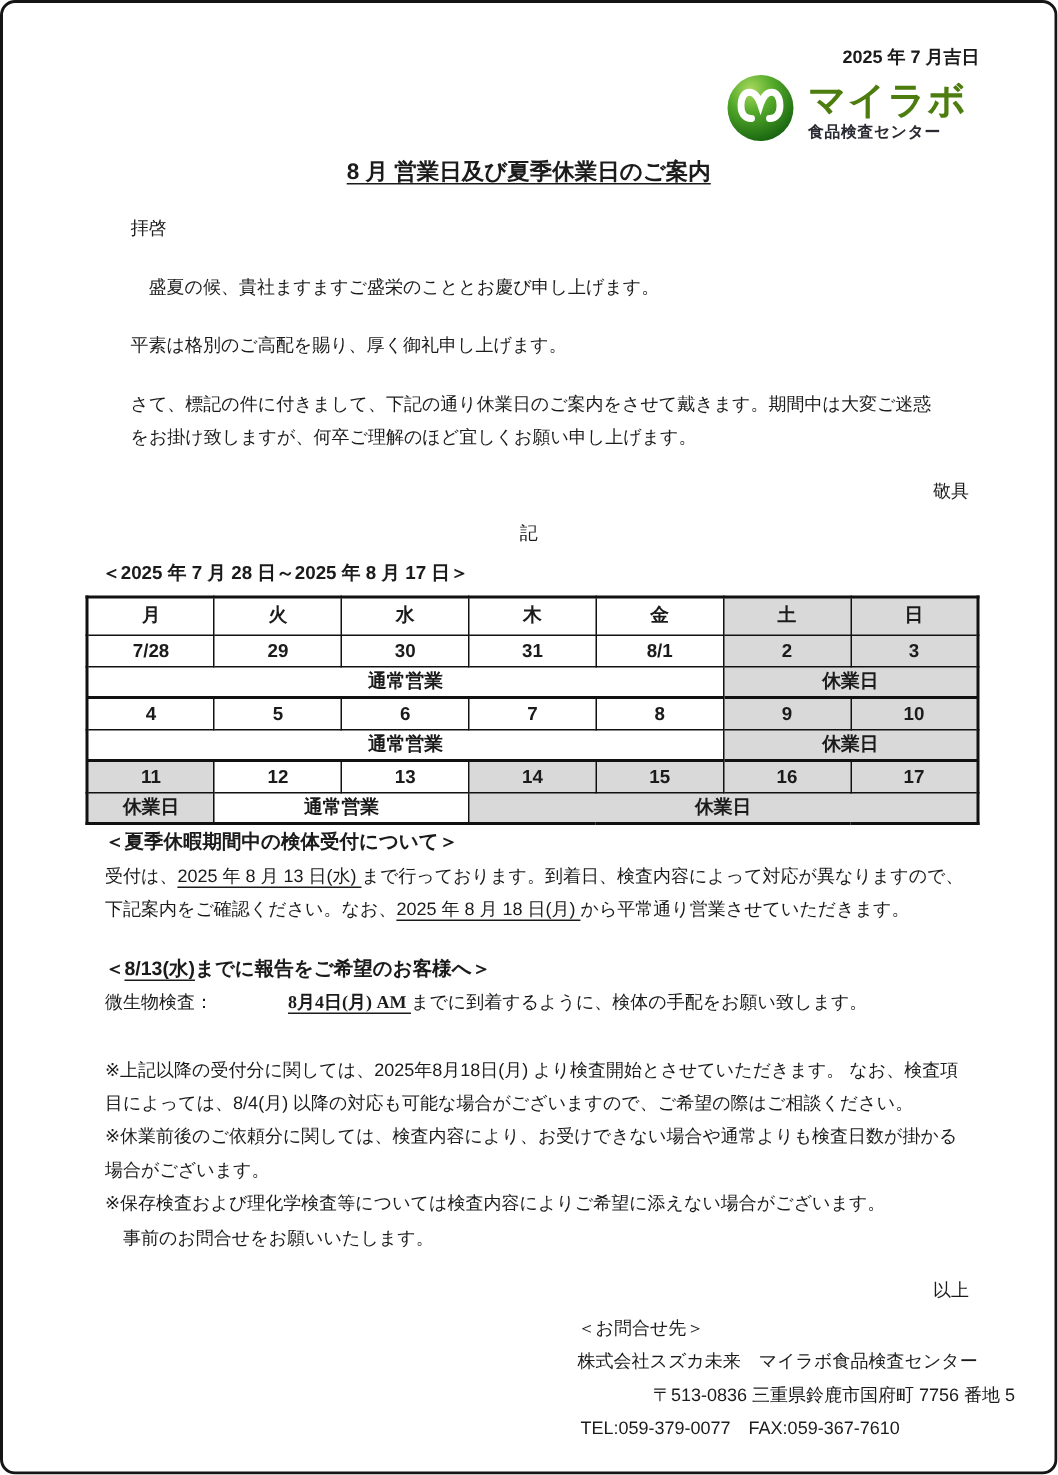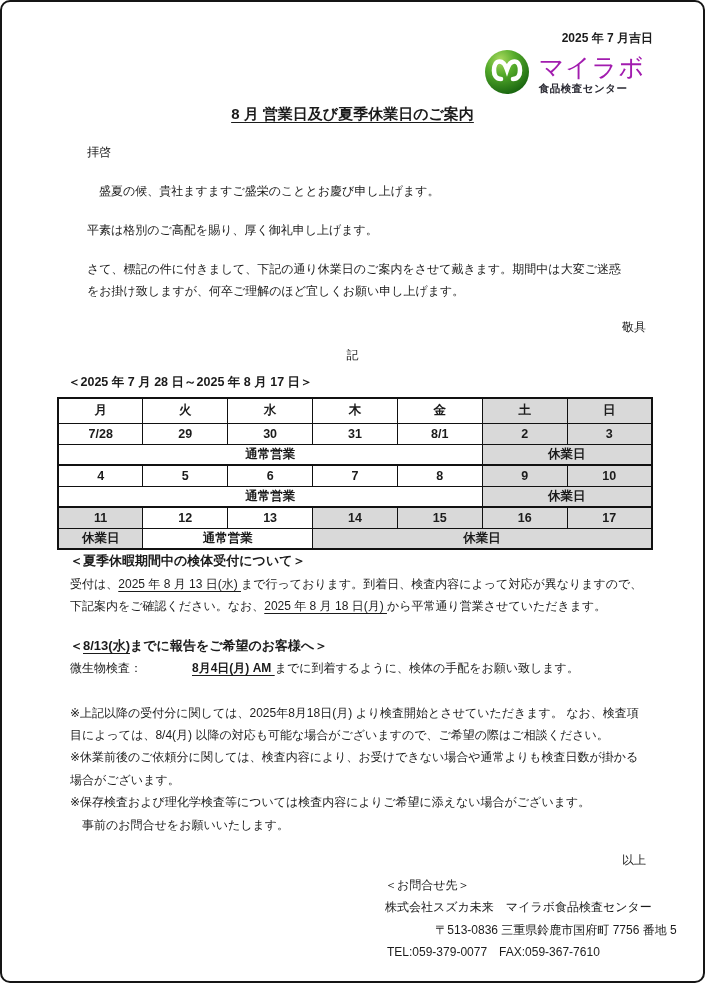--- a/index.html
+++ b/index.html
@@ -11,21 +11,21 @@
     border-radius: 10px;
     background: #fff;
     font-family: "Liberation Sans", "DejaVu Sans", sans-serif;
     color: #1b1b1b;
     overflow: hidden;
   }
   .date-line { margin: 28px 50px 0 0; text-align: right; font-size: 12px; font-weight: bold; }
   .recipient { margin: 14px 0 0 68px; font-size: 12.5px; font-weight: bold; }
   .logo-row { display:flex; justify-content:flex-end; align-items:center; margin: 2px 58px 0 0; gap: 8px; height: 50px; }
   .logo-text { display:flex; flex-direction:column; line-height:1; }
-  .logo-name { font-size: 25px; font-weight: normal; color:#a21caf; letter-spacing:1px; }
+  .logo-name { font-size: 25px; font-weight: bold; color:#4d7c0f; letter-spacing:1px; }
   .logo-sub  { font-size: 10.5px; font-weight: bold; color:#2a2a33; margin-top: 3px; letter-spacing: 0.5px; }
   .title { margin-top: 6px; text-align:center; font-size: 15px; font-weight: bold; }
   .title span { text-decoration: underline; text-underline-offset: 3px; }
   .letter { margin: 13px 57px 0 68px; font-size: 12px; line-height: 22px; }
   .letter p { margin: 17px; }
   .close-word { text-align: right; margin: 0 57px 0 0; font-size: 12px; }
   .record-word { text-align: center; font-size: 12px; margin-top: 11px; }
   .cal-caption { margin: 10px 0 0 66px; font-size: 12.5px; font-weight: bold; }
   table.cal { border-collapse: collapse; margin: 6px 0 0 55px; width: 596px; table-layout: fixed; }
   table.cal { border: 2px solid #111; }
@@ -35,21 +35,21 @@
   }
   table.cal tr.hdr th { height: 25px; }
   table.cal .wk { background: #d9d9d9; }
   table.cal tr.block-end td { border-bottom: 2px solid #111; }
   .section { margin: 0 57px 0 68px; font-size: 12px; line-height: 22.5px; }
   .sec-head { font-size: 13px; font-weight: bold; }
   .sec1 { }
   .sec2 { margin-top: 17px; }
   .u { text-decoration: underline; text-underline-offset: 3px; }
   .bu { font-weight: bold; text-decoration: underline; text-underline-offset: 3px; }
-  .item-row { display:flex; }
+  .item-row { display:flex;font-family:Liberation Serif, serif; }
   .item-label { width: 122px; flex: none; }
   .notes { margin: 22px 55px 0 68px; font-size: 12px; line-height: 22.4px; }
   .notes p { margin: 0; }
   .closing { text-align: right; margin: 16px 57px 0 0; font-size: 12px; }
   .contact { margin: 5px 0 0 383px; font-size: 12px; line-height: 22.5px; }
   .contact .c-addr { margin-left: 24px; text-align: center; }
   .contact .c-tel { margin-left: 2px; }
 </style>
 </head>
 <body>

